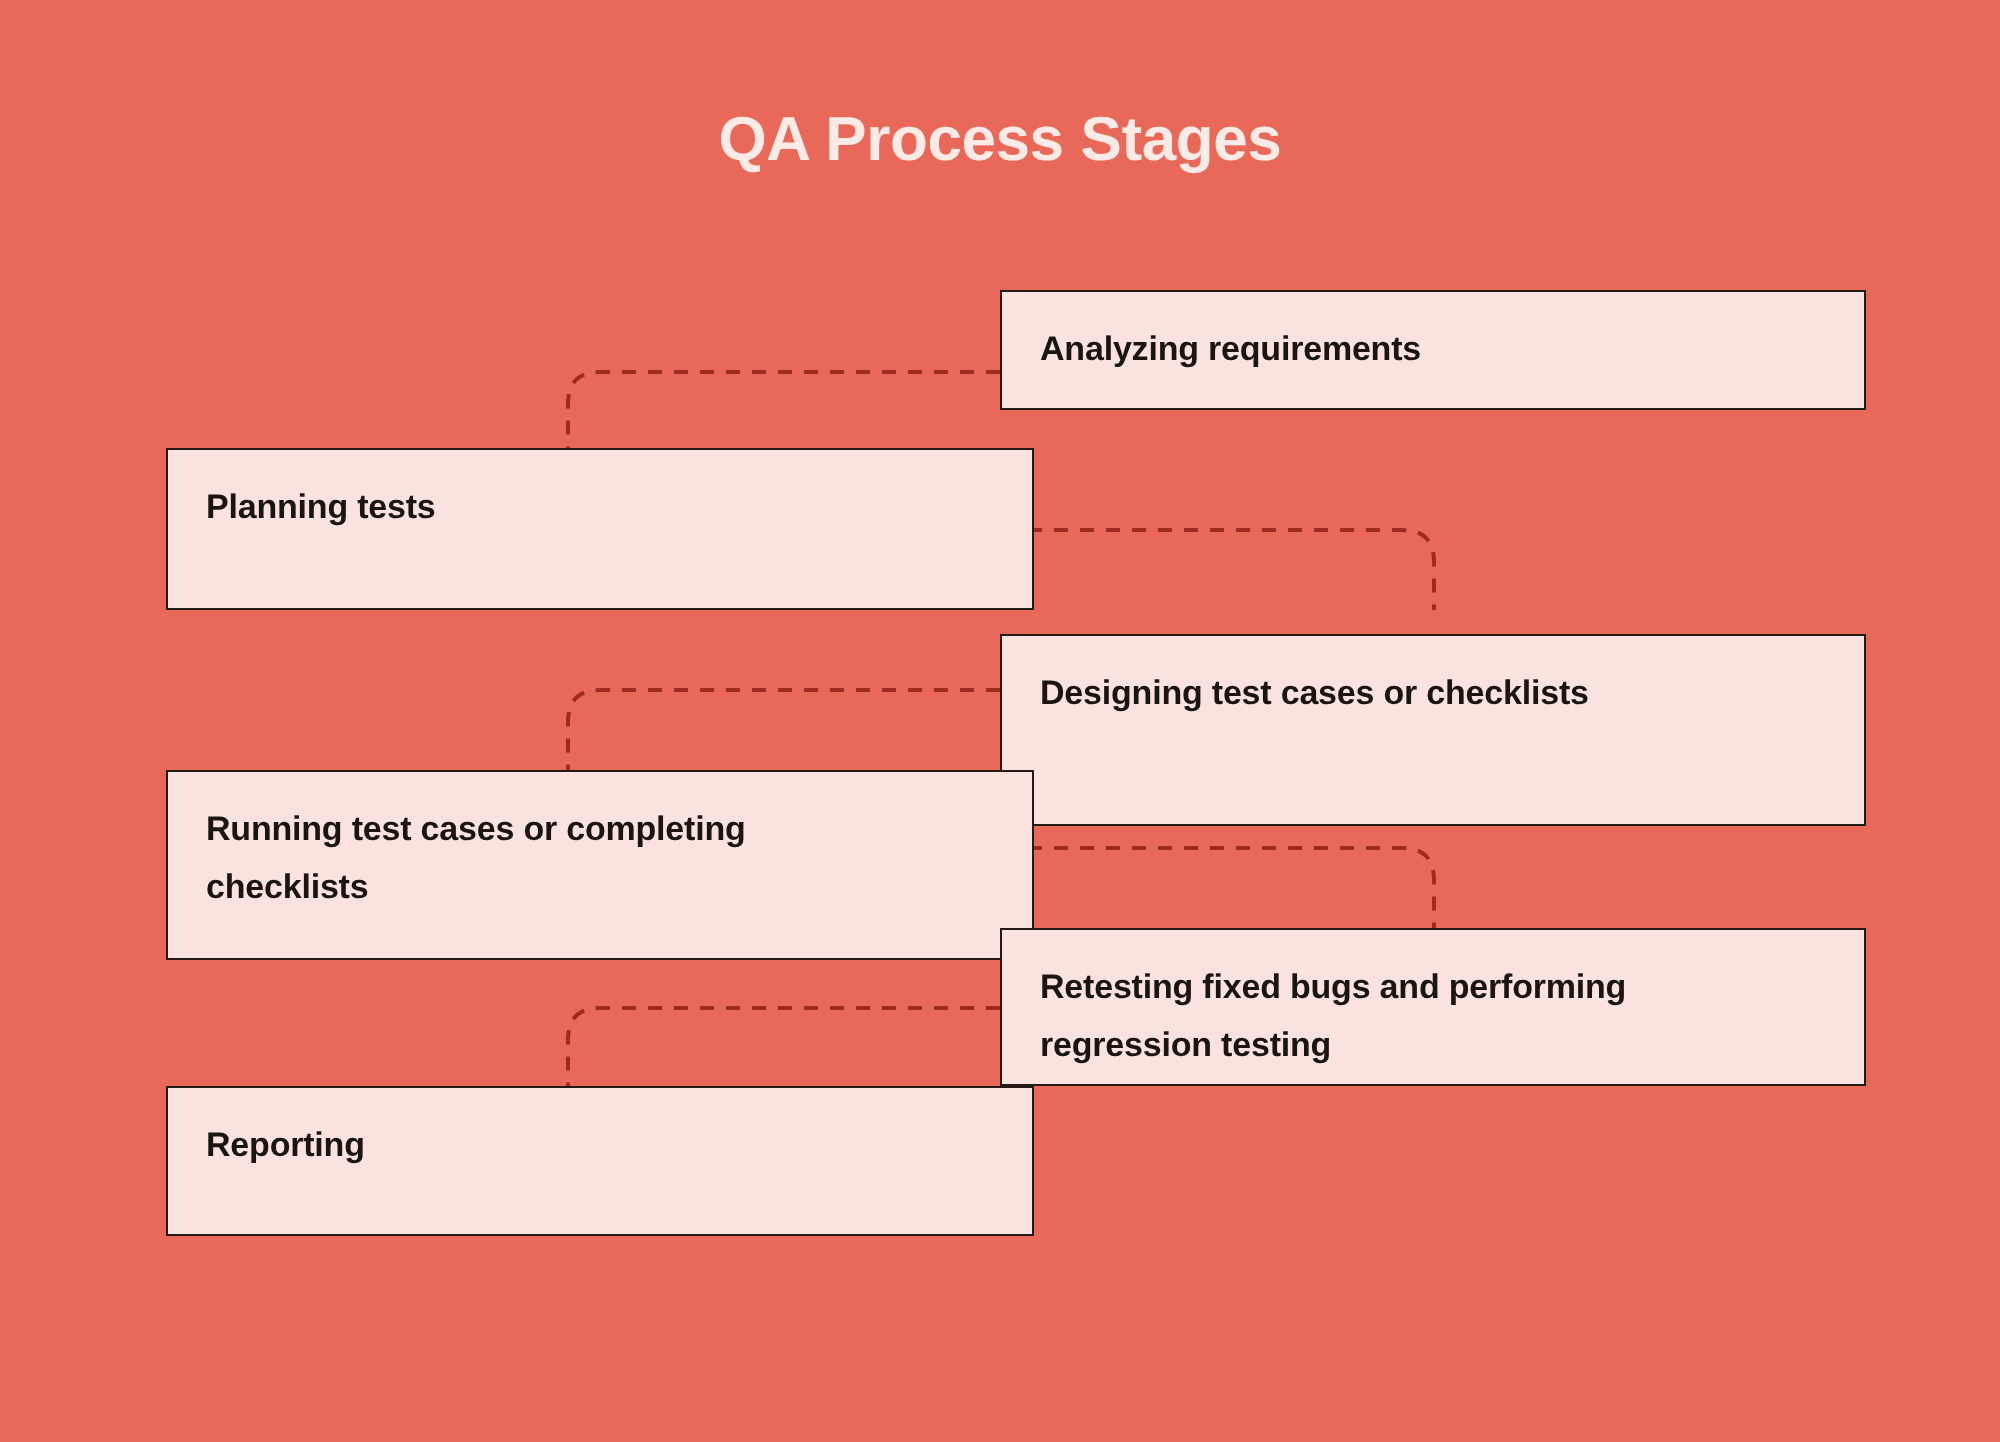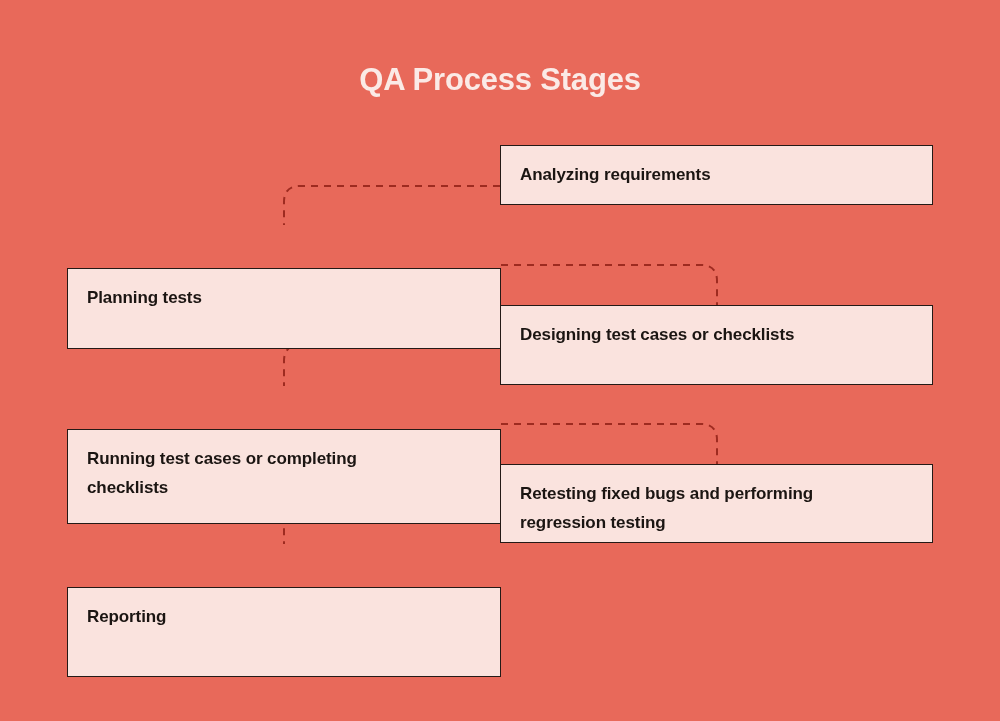--- a/index.html
+++ b/index.html
@@ -23,21 +23,20 @@
     position: absolute;
     left: 0;
     top: 52px;
     width: 1000px;
     text-align: center;
     font-size: 31px;
     font-weight: bold;
     letter-spacing: -0.2px;
     color: #FBEAE6;
     font-family: "Liberation Sans", sans-serif;
-    margin-top: 10px;
   }
   #connector-layer {
     position: absolute;
     left: 0;
     top: 0;
     width: 1000px;
     height: 721px;
     pointer-events: none;
   }
   .stage-box {
@@ -53,21 +52,21 @@
     right: 18px;
     font-size: 17px;
     font-weight: bold;
     line-height: 29px;
     color: #1B1512;
     letter-spacing: -0.1px;
     font-family: "Liberation Sans", sans-serif;
     white-space: pre-line;
   }
   .box-right { left: 500px; width: 433px; }
-  .box-left  { left: 67px;  width: 434px; margin-top: 44px; }
+  .box-left  { left: 83px;  width: 434px; }
 </style>
 </head>
 <body>
 
 <div id="canvas">
 
   <div id="title">QA Process Stages</div>
 
   <svg id="connector-layer" viewBox="0 0 1000 721">
     <g fill="none" stroke="#9E2B20" stroke-width="2" stroke-dasharray="7 6" stroke-linecap="butt">
@@ -80,31 +79,31 @@
   </svg>
 
   <div class="stage-box box-right" style="top:145px; height:60px;">
     <div class="stage-label">Analyzing requirements</div>
   </div>
 
   <div class="stage-box box-left" style="top:224px; height:81px;">
     <div class="stage-label">Planning tests</div>
   </div>
 
-  <div class="stage-box box-right" style="top:305px; height:80px;">
+  <div class="stage-box box-right" style="top:317px; height:96px;">
     <div class="stage-label">Designing test cases or checklists</div>
   </div>
 
   <div class="stage-box box-left" style="top:385px; height:95px;">
     <div class="stage-label">Running test cases or completing
 checklists</div>
   </div>
 
   <div class="stage-box box-right" style="top:464px; height:79px;text-decoration:underline;">
     <div class="stage-label">Retesting fixed bugs and performing
 regression testing</div>
   </div>
 
-  <div class="stage-box box-left" style="top:543px; height:90px;">
+  <div class="stage-box box-left" style="top:543px; height:75px;">
     <div class="stage-label">Reporting</div>
   </div>
 
 </div>
 
 </body></html>

